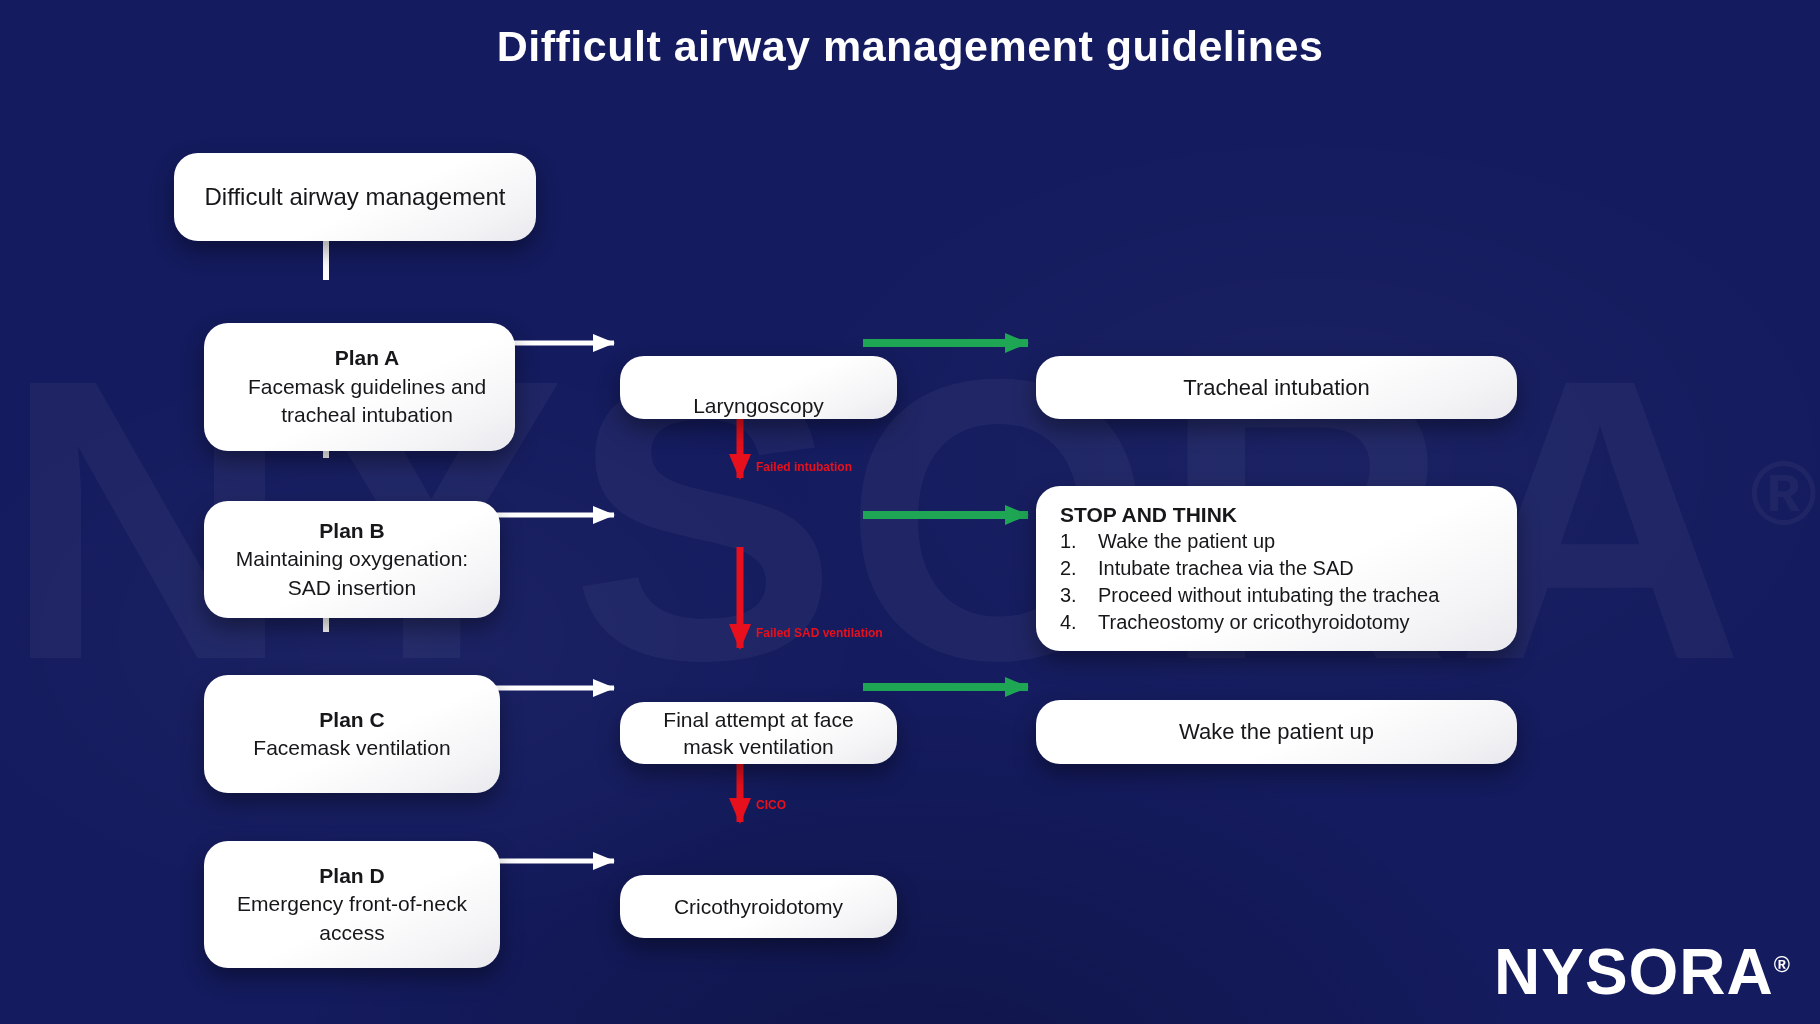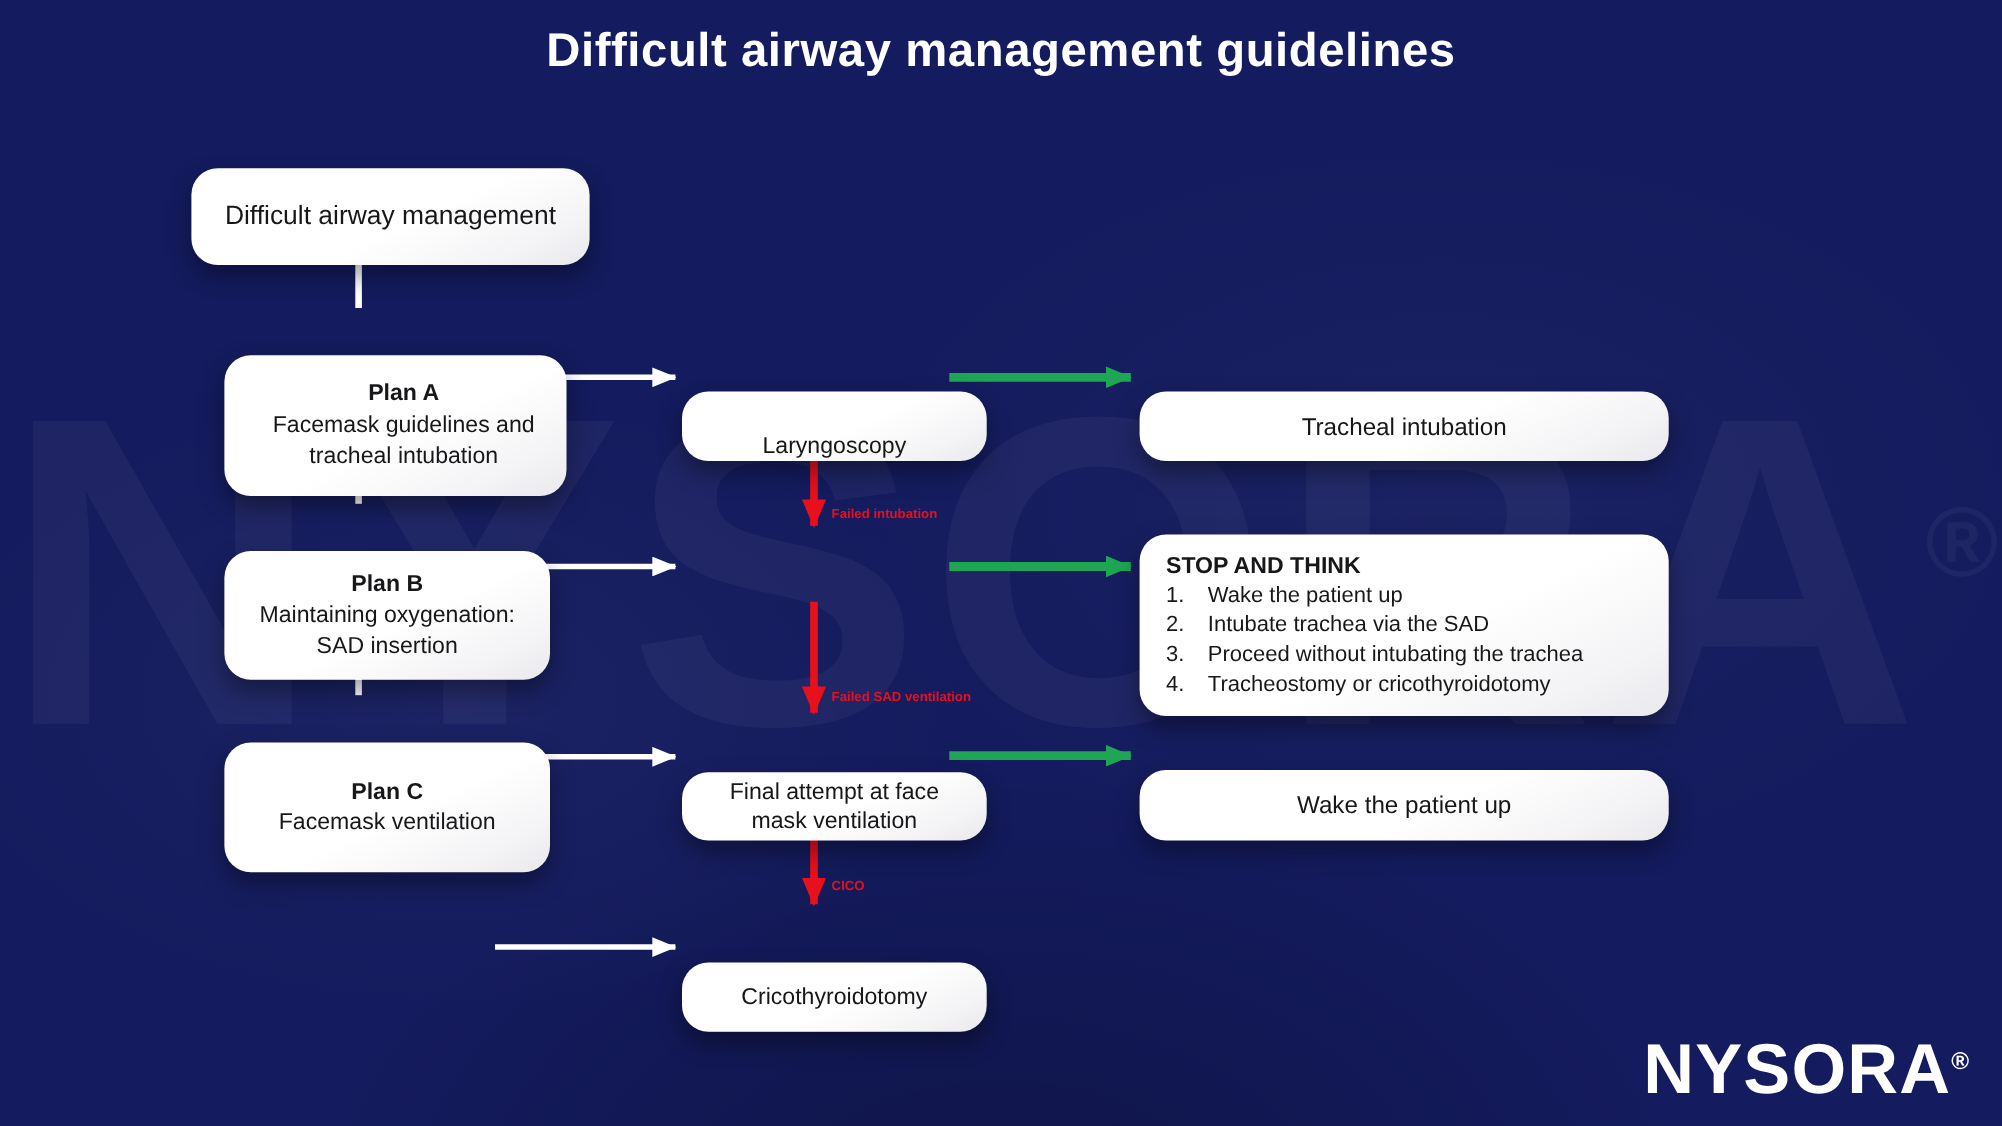--- a/index.html
+++ b/index.html
@@ -105,20 +105,24 @@
     <div class="node-body">Facemask guidelines and tracheal intubation</div>
   </div>
   <div class="node plan-node" style="left:204px; top:456px; width:244px; height:117px;">
     <div class="node-title">Plan B</div>
     <div class="node-body">Maintaining oxygenation: SAD insertion</div>
   </div>
   <div class="node plan-node" style="left:204px; top:630px; width:244px; height:118px;">
     <div class="node-title">Plan C</div>
     <div class="node-body">Facemask ventilation</div>
   </div>
+  <div class="node plan-node" style="left:204px; top:796px; width:244px; height:127px;">
+    <div class="node-title">Plan D</div>
+    <div class="node-body">Emergency front-of-neck access</div>
+  </div>
 
   <div class="node step-node" style="left:620px; top:311px; width:241px; height:63px;justify-content:flex-end;">
     <span>Laryngoscopy</span>
   </div>
   <div class="node step-node" style="left:620px; top:657px; width:241px; height:62px;">
     <span>Final attempt at face mask ventilation</span>
   </div>
   <div class="node outcome-node" style="left:1036px; top:311px; width:441px; height:63px;">
     <span>Tracheal intubation</span>
   </div>

